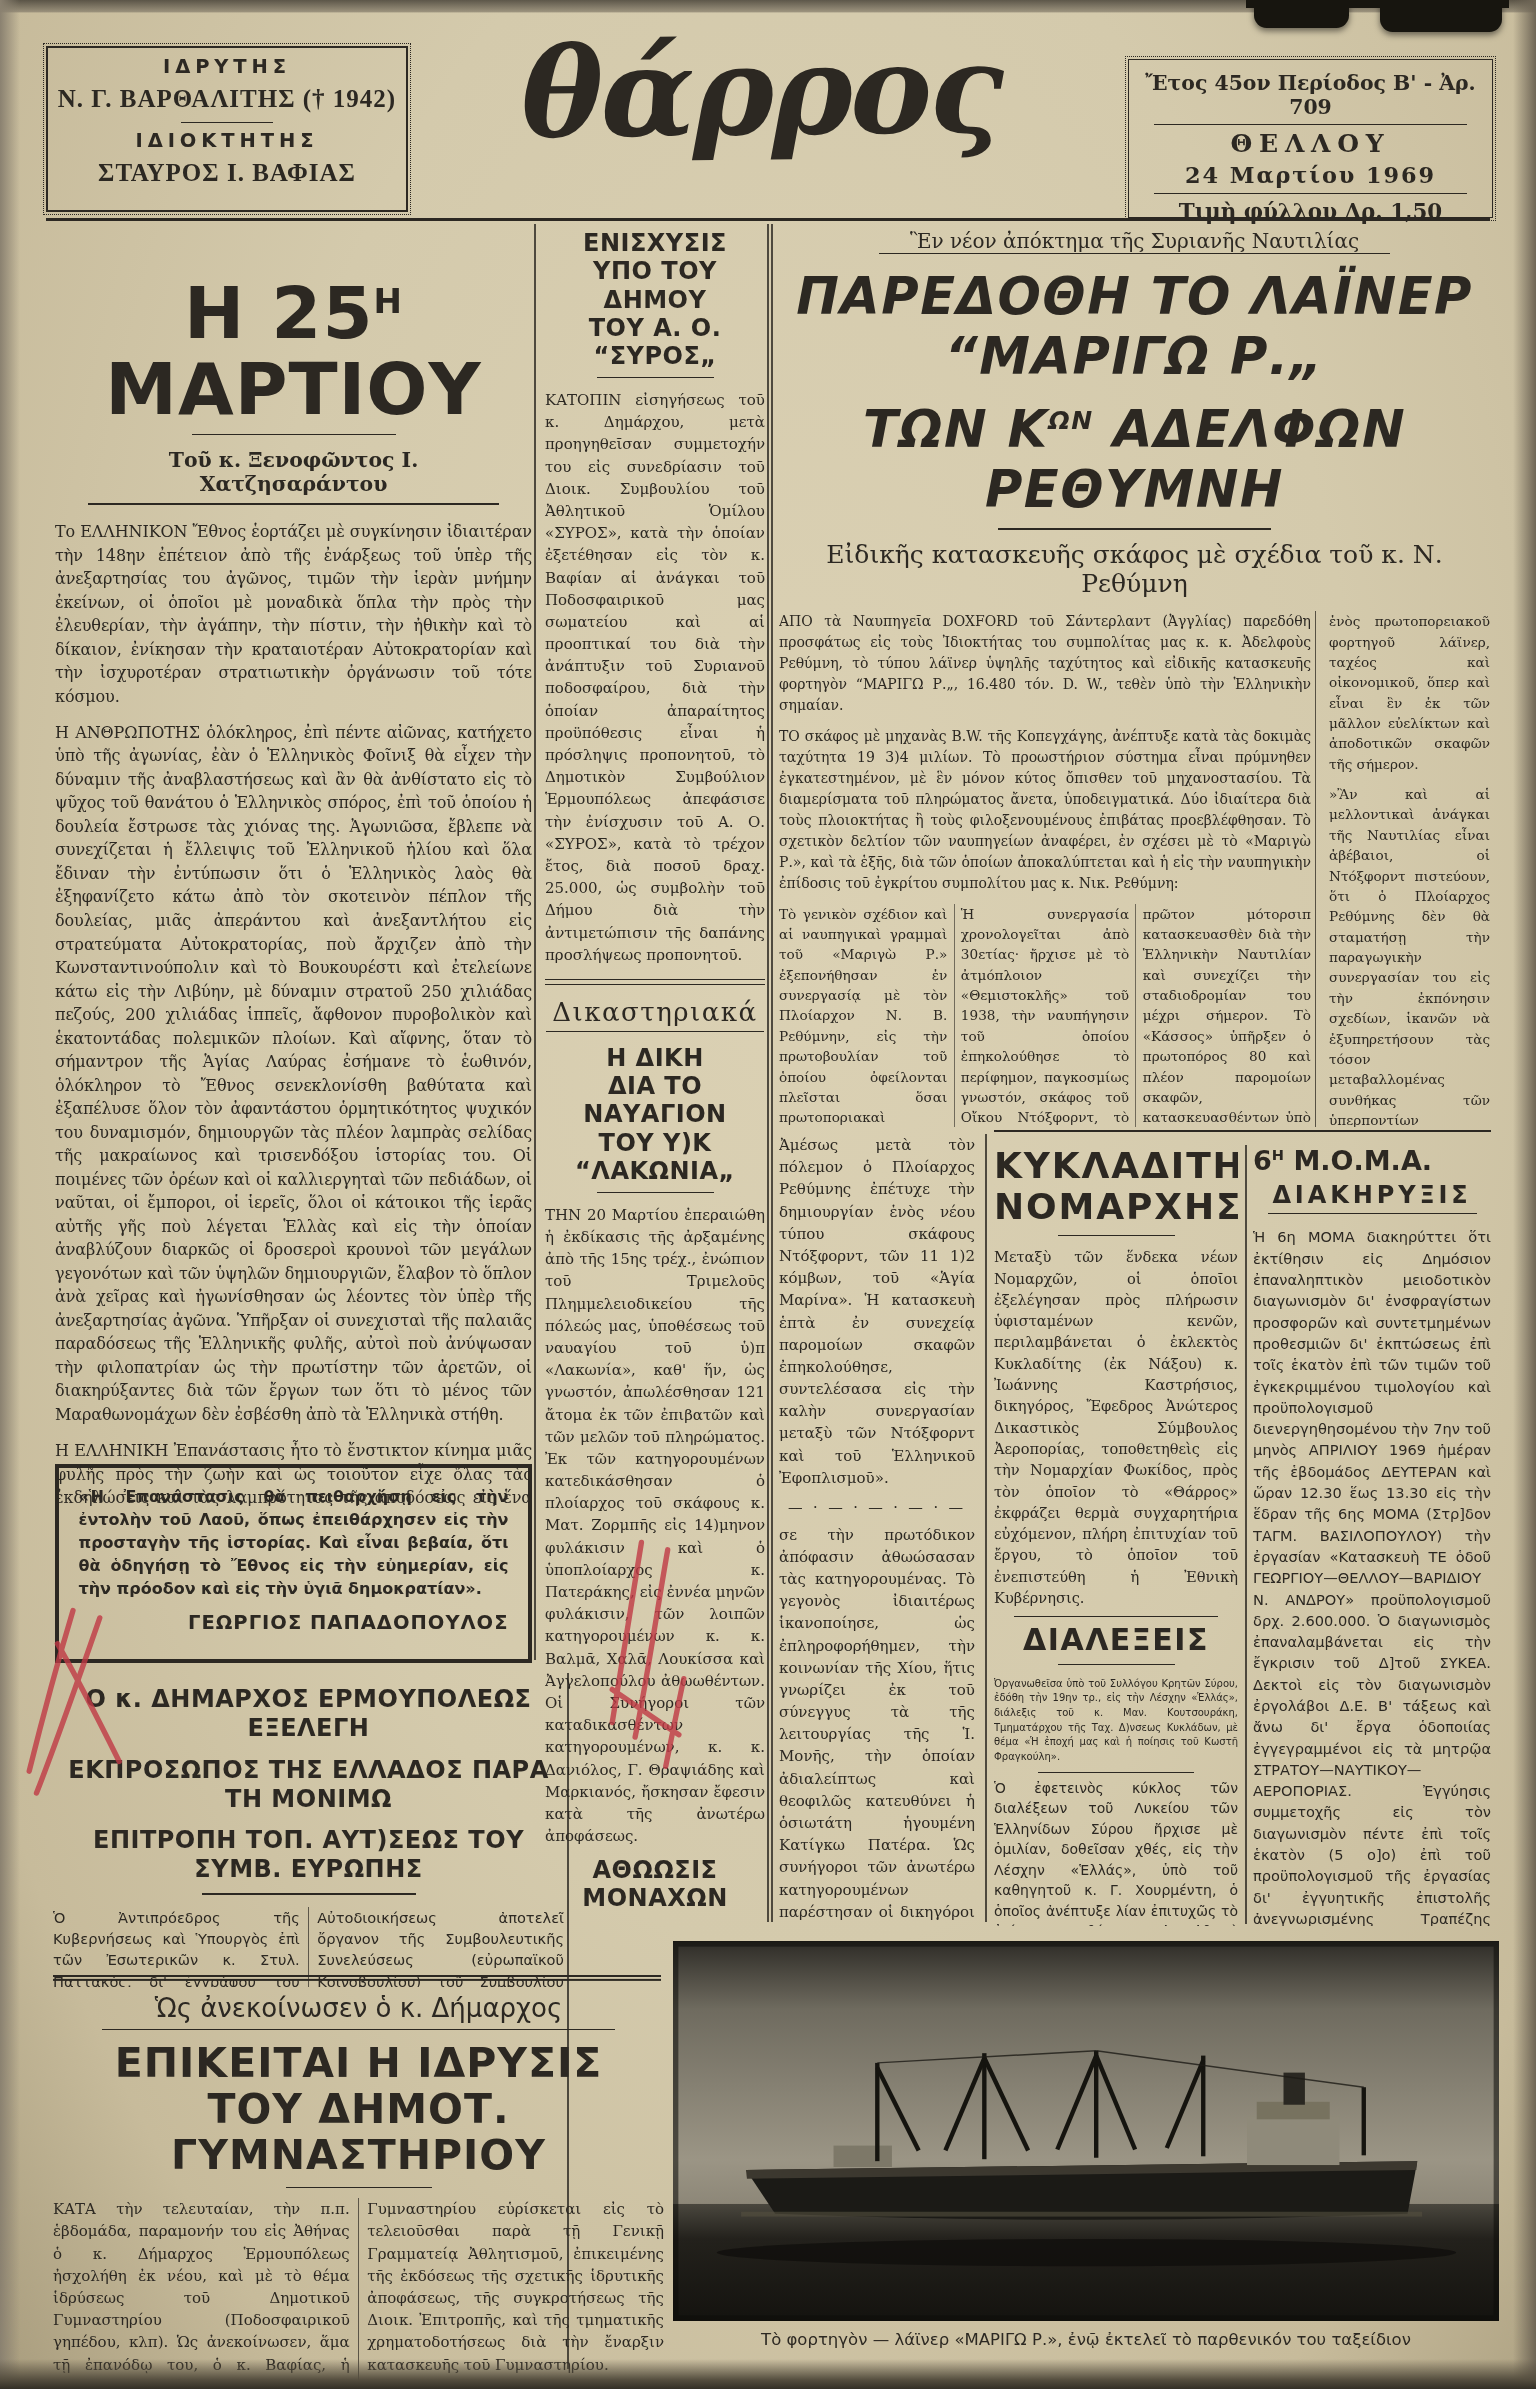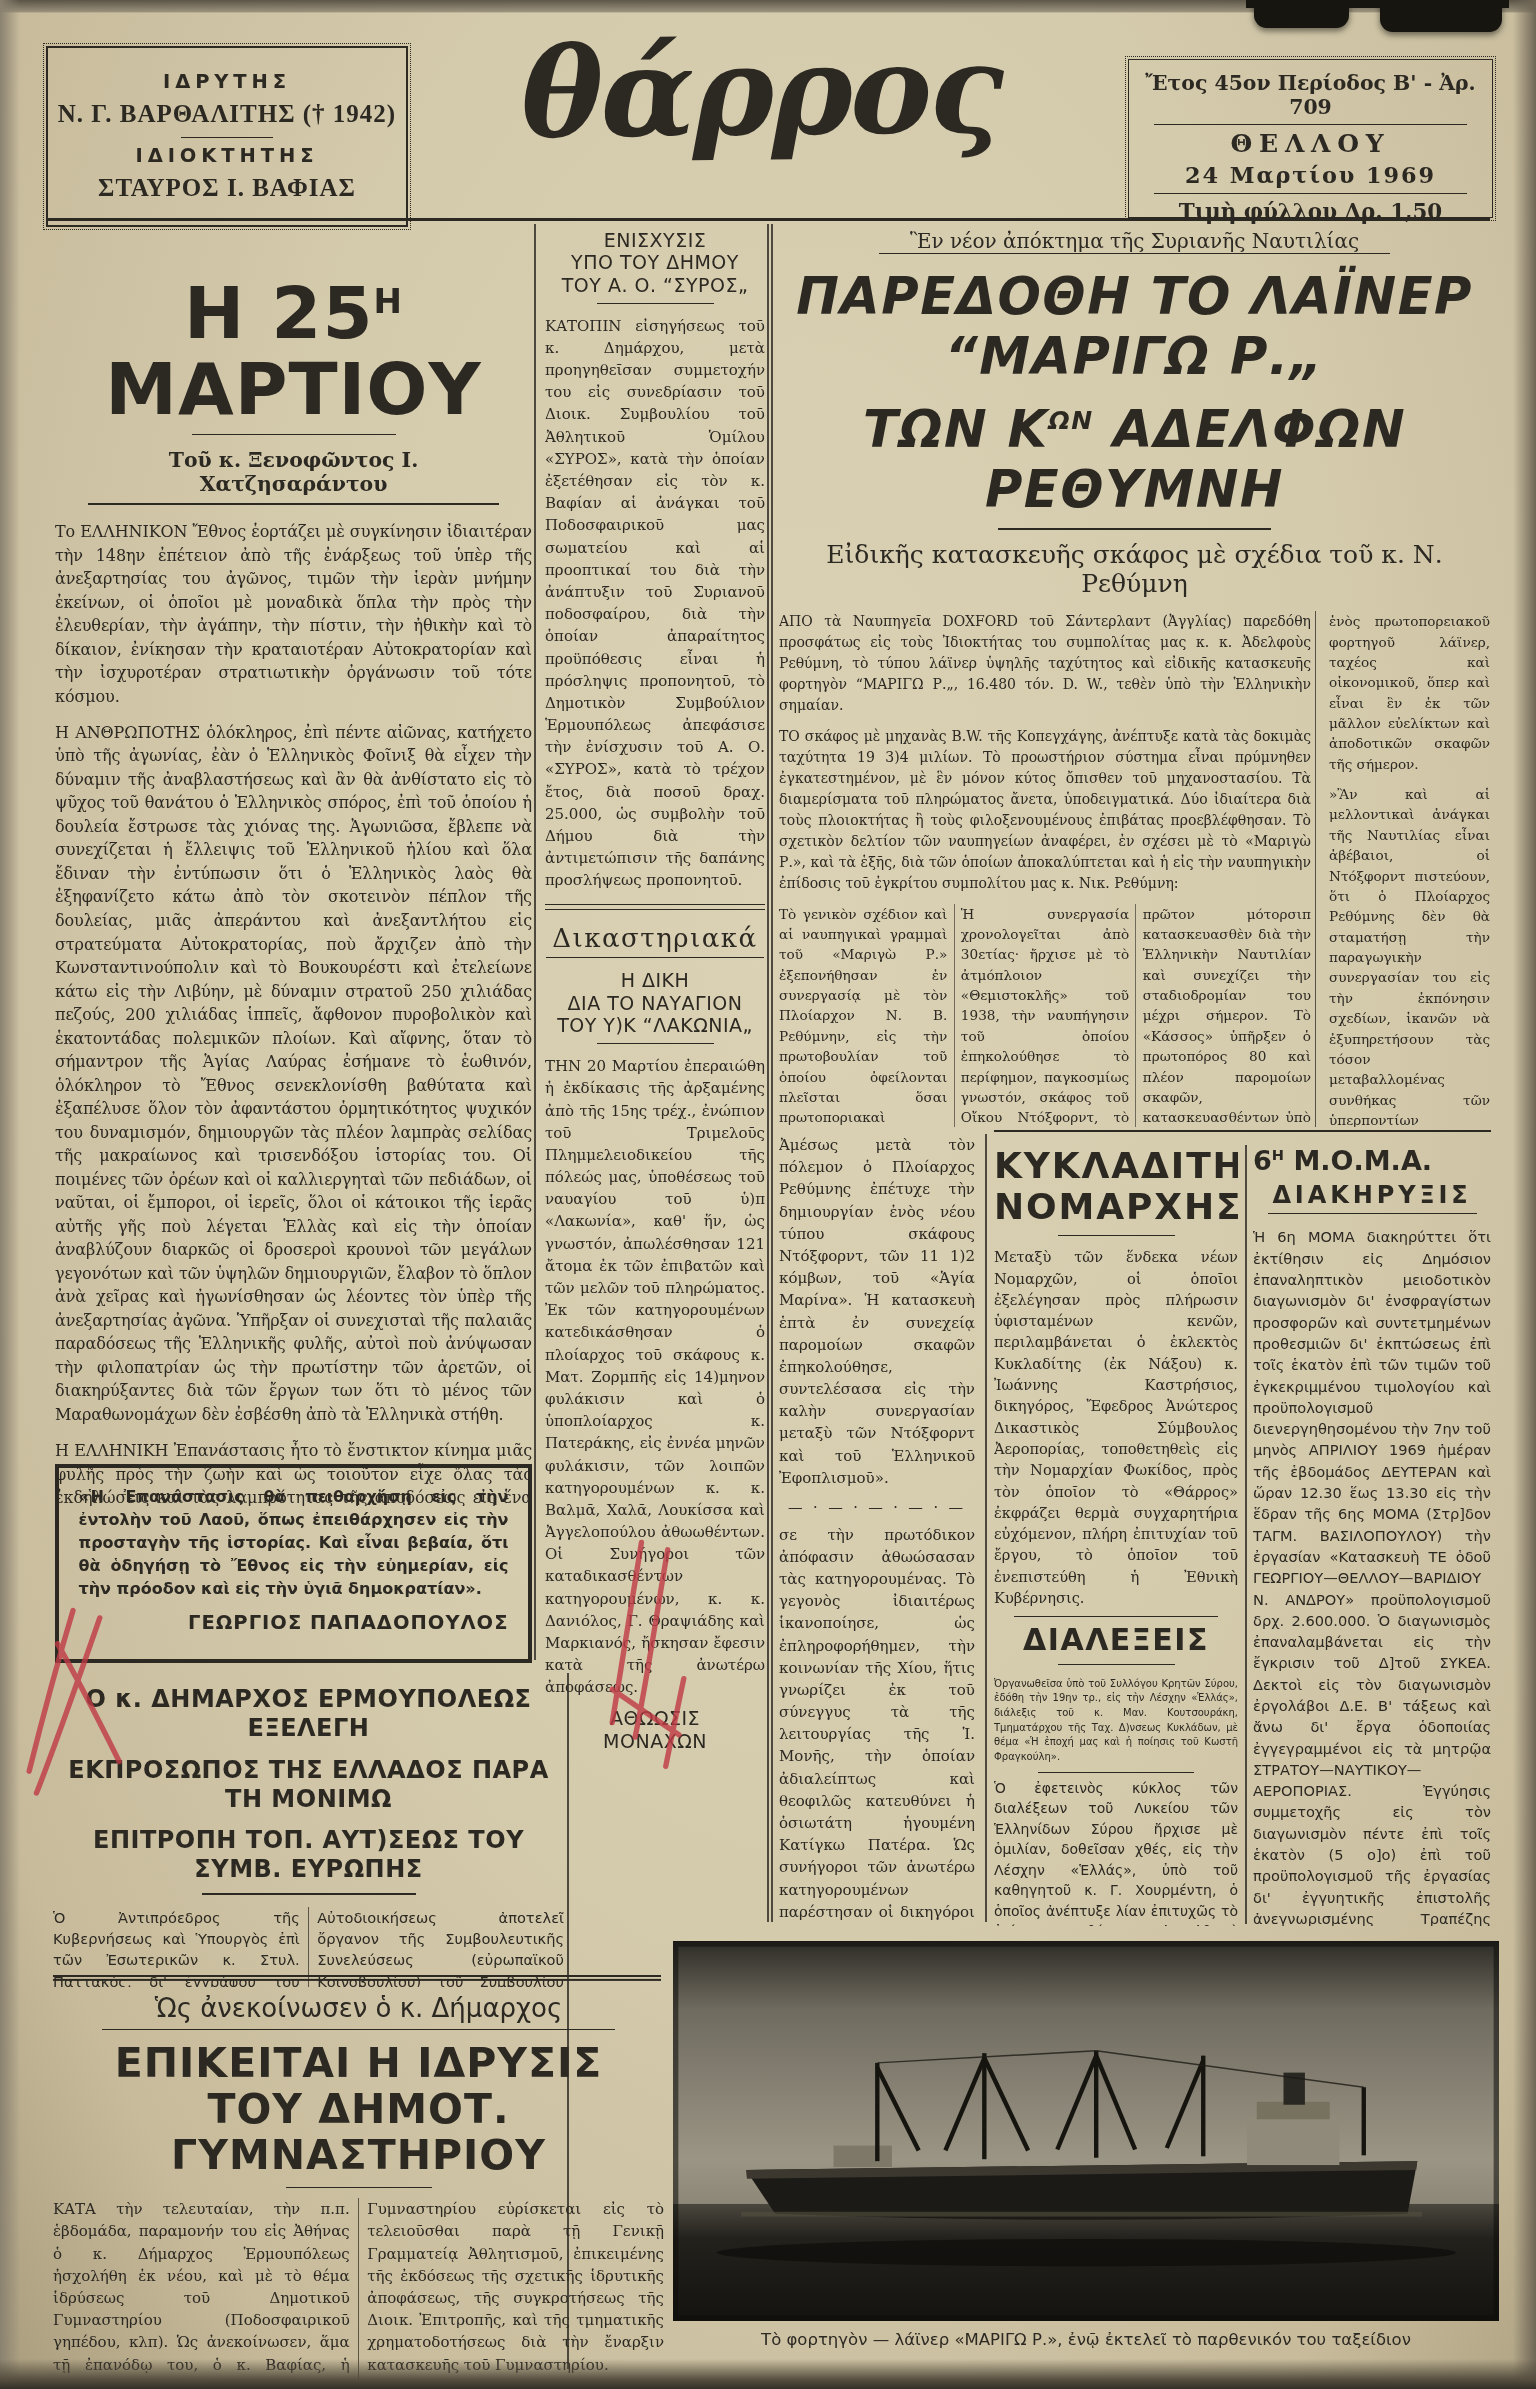--- a/index.html
+++ b/index.html
@@ -8,21 +8,21 @@
     background:radial-gradient(ellipse at 52% 38%, #dbd1b4 0%, #d4caac 50%, #c7bb9b 82%, #a89c7d 100%);
     color:#2c2822;}
   .serif{font-family:"DejaVu Serif","Liberation Serif",serif;}
   .sans{font-family:"DejaVu Sans","Liberation Sans",sans-serif;}
   .abs{position:absolute;}
   .just{text-align:justify;text-justify:inter-word;}
   .ctr{text-align:center;}
   .hid{overflow:hidden;}
 
   
-  #founderBox{left:46px;top:46px;width:358px;height:155px;border:2.4px double #2c2822;outline:1.5px dotted #2c2822;outline-offset:2.9px;padding-top:22px;}
+  #founderBox{left:46px;top:46px;width:358px;height:155px;border:2.4px double #2c2822;outline:1.5px dotted #2c2822;outline-offset:2.9px;padding-top:7px;}
   #founderBox .lbl{font-size:19.5px;letter-spacing:4.9px;font-weight:bold;}
   #founderBox .nm{font-size:25px;font-weight:bold;margin-top:6.8px;letter-spacing:1px;font-family:Liberation Serif, serif;}
   #founderBox .sep{width:92px;border-top:1.9px solid #2c2822;margin:8.8px auto 6.8px auto;}
   #nameplate{left:404px;top:18.5px;width:715px;height:195px;font-size:123px;font-style:italic;font-weight:bold;transform:rotate(-0.6deg);letter-spacing:-2.9px;}
   #issueBox{left:1128px;top:59px;width:363px;height:146px;border:1.9px double #2c2822;outline:1.5px dotted #2c2822;outline-offset:2.4px;padding-top:10.7px;}
   #issueBox .l1{font-size:20.4px;font-weight:bold;}
   #issueBox .city{font-size:25px;font-weight:bold;letter-spacing:6.8px;margin-top:2.9px;}
   #issueBox .dt{font-size:22.4px;font-weight:bold;margin-top:3.9px;letter-spacing:1.9px;}
   #issueBox .pr{font-size:21.4px;font-weight:bold;margin-top:3.9px;}
   #issueBox .r{width:86%;border-top:1.5px solid #2c2822;margin:4.9px auto;}
@@ -52,21 +52,21 @@
   
   #gymRule{left:53px;top:1975px;width:608px;height:1.5px;background:#2c2822;box-shadow:0 3.9px 0 #2c2822;}
   #gym{left:53px;top:1994px;width:611px;height:387px;}
   #gym .kick{font-size:26px;line-height:1.1;padding-bottom:6.8px;border-bottom:1.9px solid #2c2822;width:84%;margin:0 auto 10.7px auto;}
   #gym .t{font-size:41px;font-weight:800;line-height:1.12;letter-spacing:1px;}
   #gym .mini{width:146px;border-top:1.9px solid #2c2822;margin:7.8px auto 10.7px auto;}
   #gym .cols{column-count:2;column-gap:17.5px;column-rule:1px solid rgba(44,40,34,.7);font-size:15px;line-height:1.48;}
 
   
   #colB{left:545px;top:229px;width:220px;height:1697px;}
-  .bhead{font-size:19px;font-weight:400;line-height:1.18;letter-spacing:0.5px;}
+  .bhead{font-size:24px;font-weight:700;line-height:1.18;letter-spacing:0.5px;}
   .bunder{width:117px;border-top:1.9px solid #2c2822;margin:6.8px auto 10.7px auto;}
   #colB p, #colD1 p{font-size:15px;line-height:1.48;margin:0 0 8.8px 0;}
   .dbl{border-top:1.5px solid #2c2822;border-bottom:1.5px solid #2c2822;height:3.9px;margin:12.7px 0;}
   .seclabel{font-size:26px;letter-spacing:1.5px;border-bottom:1.9px double #2c2822;display:inline-block;padding:0 6.8px 3.9px 6.8px;}
 
   
   #colC{left:779px;top:229px;width:711px;height:898px;}
   #colC .kick{font-size:20px;padding-bottom:0;border-bottom:1.9px solid #2c2822;width:72%;margin:0 auto;}
   #colC .t{font-size:51px;font-weight:800;font-style:italic;letter-spacing:1.5px;line-height:1.18;margin-top:12.7px;}
   #colC .t sup{font-size:25px;}

